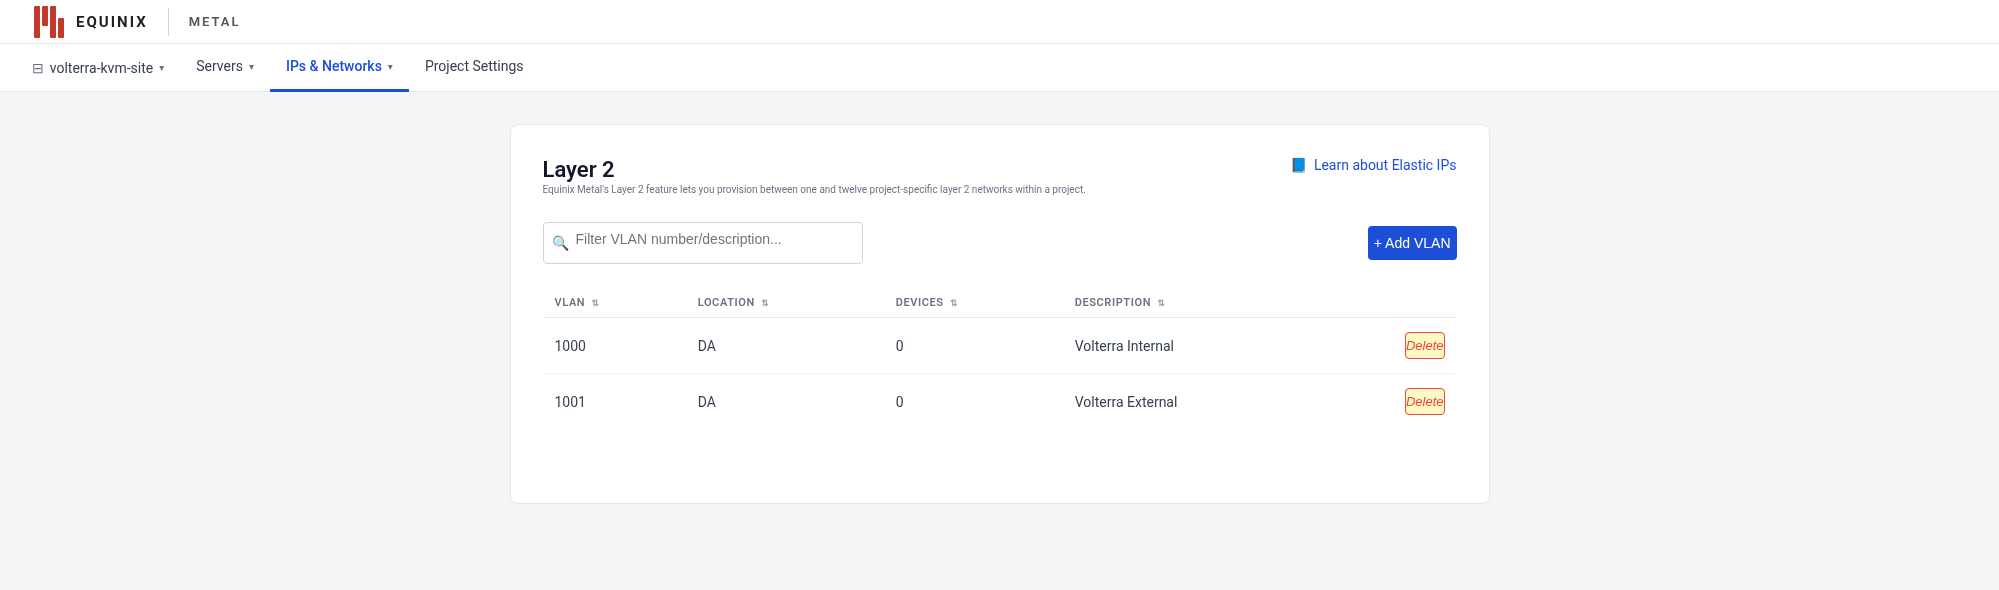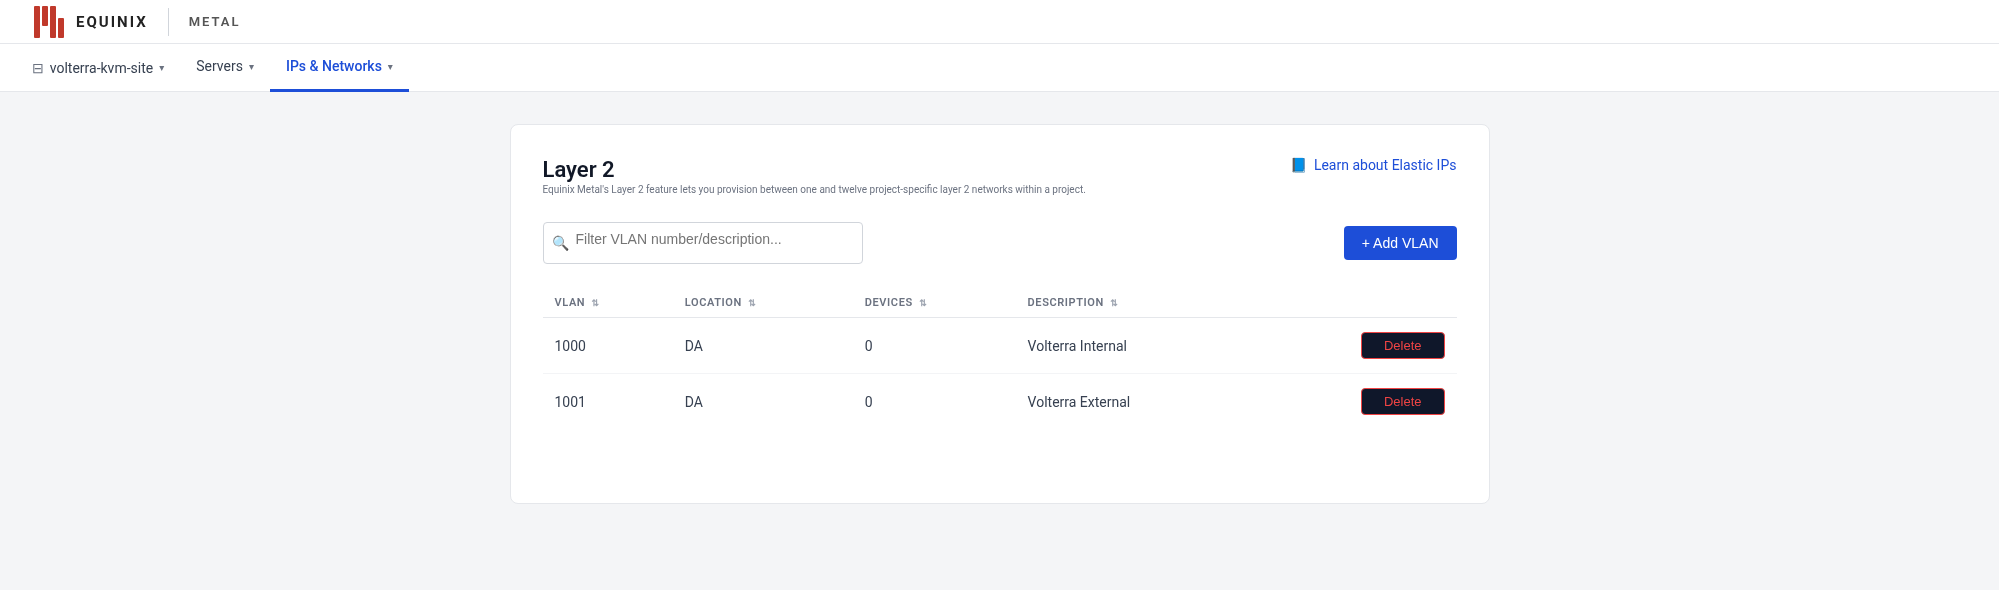--- a/index.html
+++ b/index.html
@@ -155,21 +155,21 @@
       border-radius: 4px;
       font-size: 14px;
       color: #374151;
       outline: none;
     }
     .add-vlan-btn {
       background: #1d4ed8;
       color: #fff;
       border: none;
       border-radius: 4px;
-      padding: 9px 18px;
+      padding: 9px 6px;
       font-size: 14px;
       font-weight: 500;
       cursor: pointer;
       display: flex;
       align-items: center;
       gap: 6px;
     }
 
     
     .table {
@@ -194,28 +194,29 @@
     .table td {
       padding: 14px 12px;
       font-size: 14px;
       color: #374151;
       border-bottom: 1px solid #f3f4f6;
     }
     .table tr:last-child td {
       border-bottom: none;
     }
     .delete-btn {
-      background: #0f172a;
+      background: #fef9c3;
       color: #ef4444;
       border: 1px solid #ef4444;
       border-radius: 4px;
-      padding: 5px 22px;
+      padding: 5px 0;
       font-size: 13px;
       cursor: pointer;
       float: right;
+      font-style: italic;
     }
     .td-action {
       text-align: right;
     }
   </style>
 </head>
 <body>
 
 <div class="header">
   <div class="logo">
@@ -238,20 +239,23 @@
     <span>volterra-kvm-site</span>
     <span class="chevron">▾</span>
   </div>
   <a class="nav-item">
     <span>Servers</span>
     <span class="nav-chevron">▾</span>
   </a>
   <a class="nav-item active">
     <span>IPs &amp; Networks</span>
     <span class="nav-chevron">▾</span>
+  </a>
+  <a class="nav-item">
+    <span>Project Settings</span>
   </a>
 </div>
 
 <div class="main">
   <div class="card">
     <div class="card-header">
       <h1 class="card-title">Layer 2</h1>
       <a class="learn-link">
         <span class="learn-icon">📘</span>
         <span>Learn about Elastic IPs</span>

